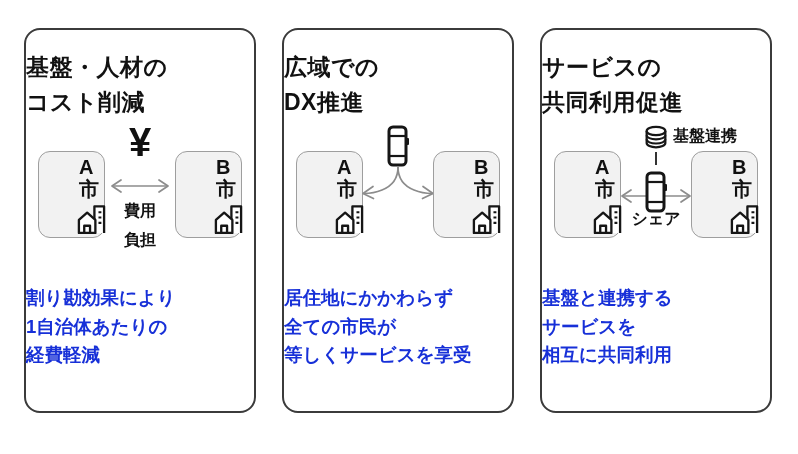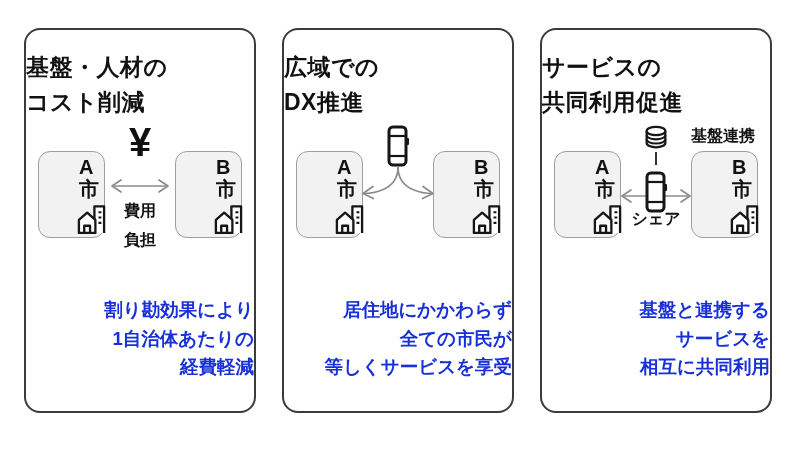--- a/index.html
+++ b/index.html
@@ -41,22 +41,22 @@
     color:var(--text-black);
     white-space:pre-line;
     letter-spacing:.5px;
   }
   .graphic{
     position:relative;
     height:158px;
     margin-top:4px;
   }
   .benefit{
-    margin-top:14px;
-    text-align:right;
+    margin-top:2px;
+    text-align:left;
     font-size:18.5px;
     font-weight:bold;
     line-height:28.5px;
     color:var(--accent-blue);
     white-space:pre-line;
   }
   .city-box{
     position:absolute;
     top:27px;
     width:67px;height:87px;
@@ -88,21 +88,20 @@
   }
   .relation-label.single{top:80px;}
   .h-arrow{top:53px;}
   .fork-arrow{top:42px;}
   .phone-top{top:0;}
   .db-icon-wrap{top:0;}
   .db-label{
     position:absolute;left:calc(50% + 17px);top:2px;
     font-size:16px;font-weight:600;color:var(--text-black);
     white-space:nowrap;
-    margin-left:18px;
   }
   .v-connector{
     position:absolute;left:50%;transform:translateX(-50%);
     top:28px;width:2px;height:13px;background:#333;
   }
   .phone-mid{top:44px;}
   .share-arrow{top:63px;}
   svg{display:block;}
 </style>
 </head>

